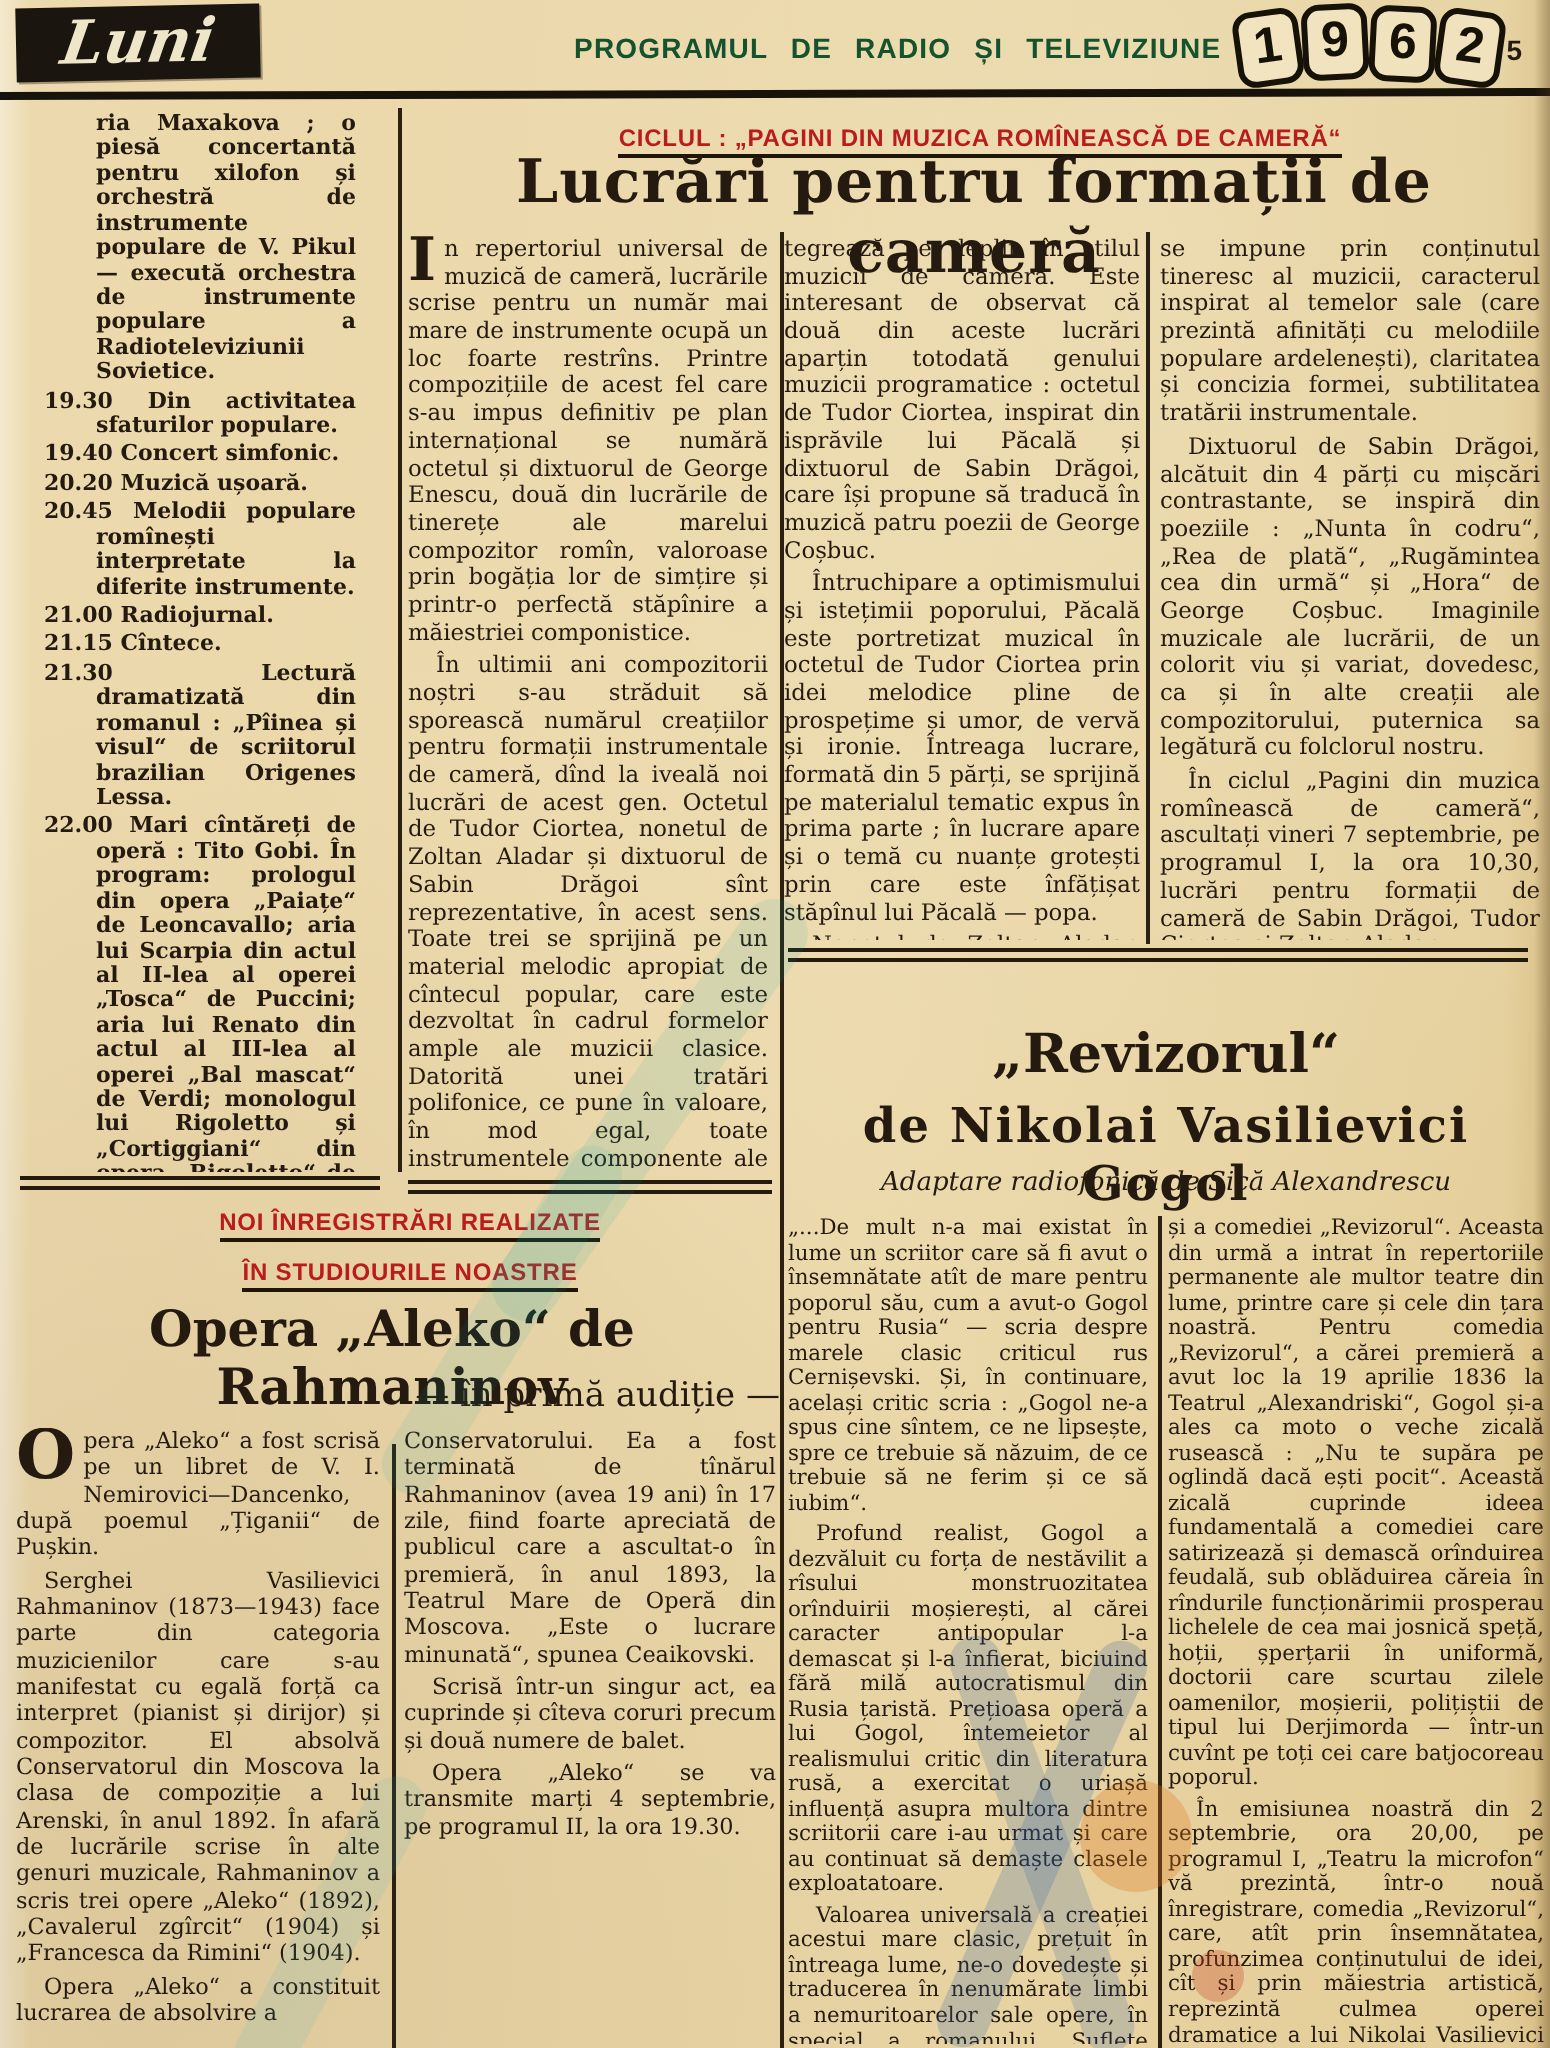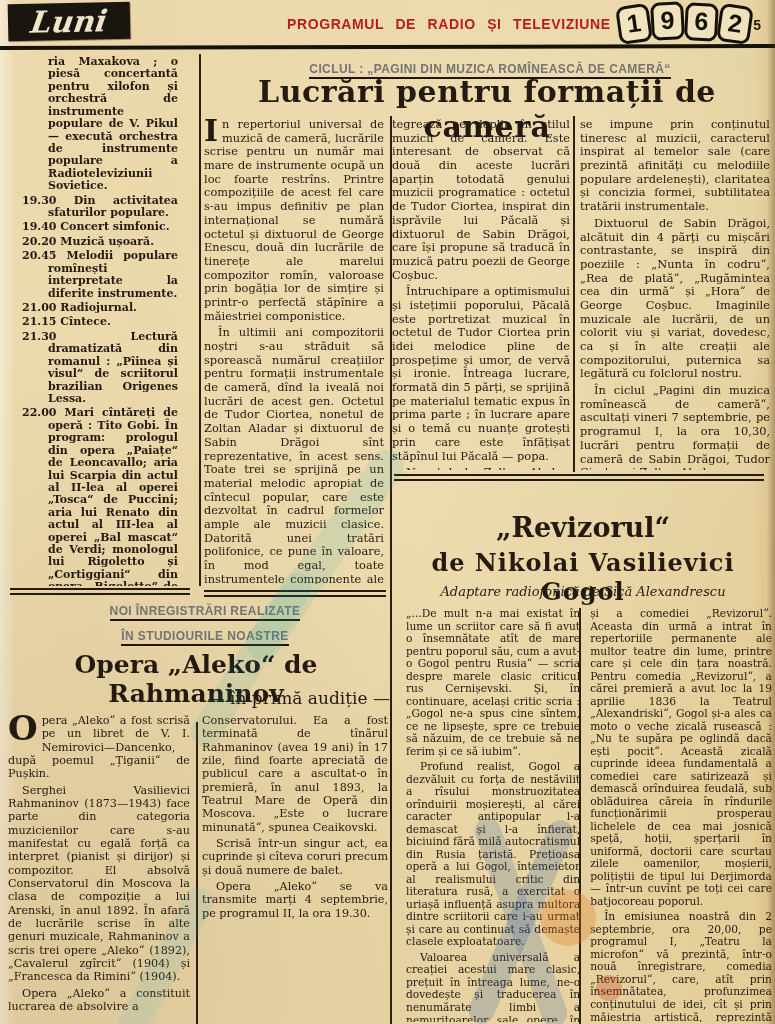--- a/index.html
+++ b/index.html
@@ -14,21 +14,21 @@
   .page{position:absolute;inset:0;}
 
   
   .luni-box{position:absolute;left:8px;top:3px;width:122px;height:37px;background:#1b1510;
     display:flex;align-items:center;justify-content:center;transform:rotate(-1.2deg);
     box-shadow:1px 1px 0 rgba(60,40,20,.4);}
   .luni-box span{font:italic bold 30px "DejaVu Serif",serif;color:#efe6ca;transform:skewX(-10deg);}
   .date-chip{position:absolute;left:142px;top:8px;padding:3px 12px;background:#f3e9c8;
     font:bold 17px "Liberation Sans",sans-serif;color:#20160c;transform:rotate(-.4deg);}
   .masthead{position:absolute;left:287px;top:16px;font:bold 14px "Liberation Sans",sans-serif;
-    letter-spacing:.6px;word-spacing:7px;color:#b91c1c;}
+    letter-spacing:.6px;word-spacing:7px;color:#14532d;}
   .year{position:absolute;left:616px;top:1px;display:flex;}
   .digit{width:27px;height:32px;border:3px solid #171208;border-radius:9px;margin-left:1px;
     font:bold 25px/30px "Liberation Sans",sans-serif;color:#171208;text-align:center;
     background:rgba(246,237,208,.55);}
   .d0{transform:rotate(-8deg) translateY(4px);}
   .d1{transform:rotate(-3deg) translateY(1px);}
   .d2{transform:rotate(3deg)  translateY(2px);}
   .d3{transform:rotate(8deg)  translateY(4px);}
   .pagenum{position:absolute;right:14px;top:17px;font:bold 14px "Liberation Sans",sans-serif;}
   .header-rule{position:absolute;left:0;top:45px;width:775px;height:4px;background:#17120a;
@@ -52,41 +52,41 @@
   .art p.first{text-indent:0;}
   .dropcap{float:left;font-weight:bold;padding:1px 4px 0 0;}
 
   .schedule{position:absolute;left:6px;top:56px;width:188px;height:530px;overflow:hidden;
     font-weight:bold;font-size:11px;line-height:1.13;text-align:justify;}
   .schedule p{margin:0 16px 2px;}
   .schedule .cont{padding-left:26px;}
   .sched{padding-left:26px;text-indent:-26px;}
 
   .camera-kicker{position:absolute;left:250px;top:58px;width:480px;text-align:center;}
-  .kick{font:bold 12px "Liberation Sans",sans-serif;letter-spacing:.4px;color:#737373;
+  .kick{font:bold 12px "Liberation Sans",sans-serif;letter-spacing:.4px;color:#b91c1c;
     border-bottom:2px solid #201608;padding-bottom:1px;}
   .camera-title{position:absolute;left:204px;top:74px;width:566px;text-align:center;
     font-weight:bold;font-size:30px;letter-spacing:.5px;}
   .camera-cols{position:absolute;left:204px;top:118px;width:566px;display:flex;
     font-size:11.4px;line-height:1.2;}
   .ccol1{width:180px;height:466px;}
   .ccol2{width:178px;height:352px;margin-left:8px;}
   .ccol3{width:190px;height:352px;margin-left:10px;}
   .dc-cam{font-size:30px;line-height:24px;}
 
   .gogol-kicker{position:absolute;left:392px;top:492px;width:382px;text-align:center;}
   .gogol-t1{position:absolute;left:392px;top:512px;width:382px;text-align:center;
     font-weight:bold;font-size:27px;}
   .gogol-t2{position:absolute;left:392px;top:548px;width:382px;text-align:center;
     font-weight:bold;font-size:24px;letter-spacing:1px;}
   .gogol-sub{position:absolute;left:392px;top:584px;width:382px;text-align:center;
     font-style:italic;font-size:13px;}
   .gogol-cols{position:absolute;left:394px;top:608px;width:378px;display:flex;
     font-size:10.7px;line-height:1.17;}
-  .gcol1{width:180px;height:414px;margin-left:12px;}
+  .gcol1{width:180px;height:414px;}
   .gcol2{width:188px;height:414px;margin-left:10px;}
 
   .aleko-kicker{position:absolute;left:30px;top:600px;width:350px;text-align:center;}
   .aleko-kicker div{margin-bottom:6px;}
   .aleko-title{position:absolute;left:2px;top:650px;width:388px;text-align:center;
     font-weight:bold;font-size:25px;}
   .aleko-sub{position:absolute;left:2px;top:688px;width:388px;text-align:right;
     font-weight:normal;font-size:17px;}
   .aleko-cols{position:absolute;left:8px;top:714px;width:380px;display:flex;
     font-size:11.2px;line-height:1.19;}

